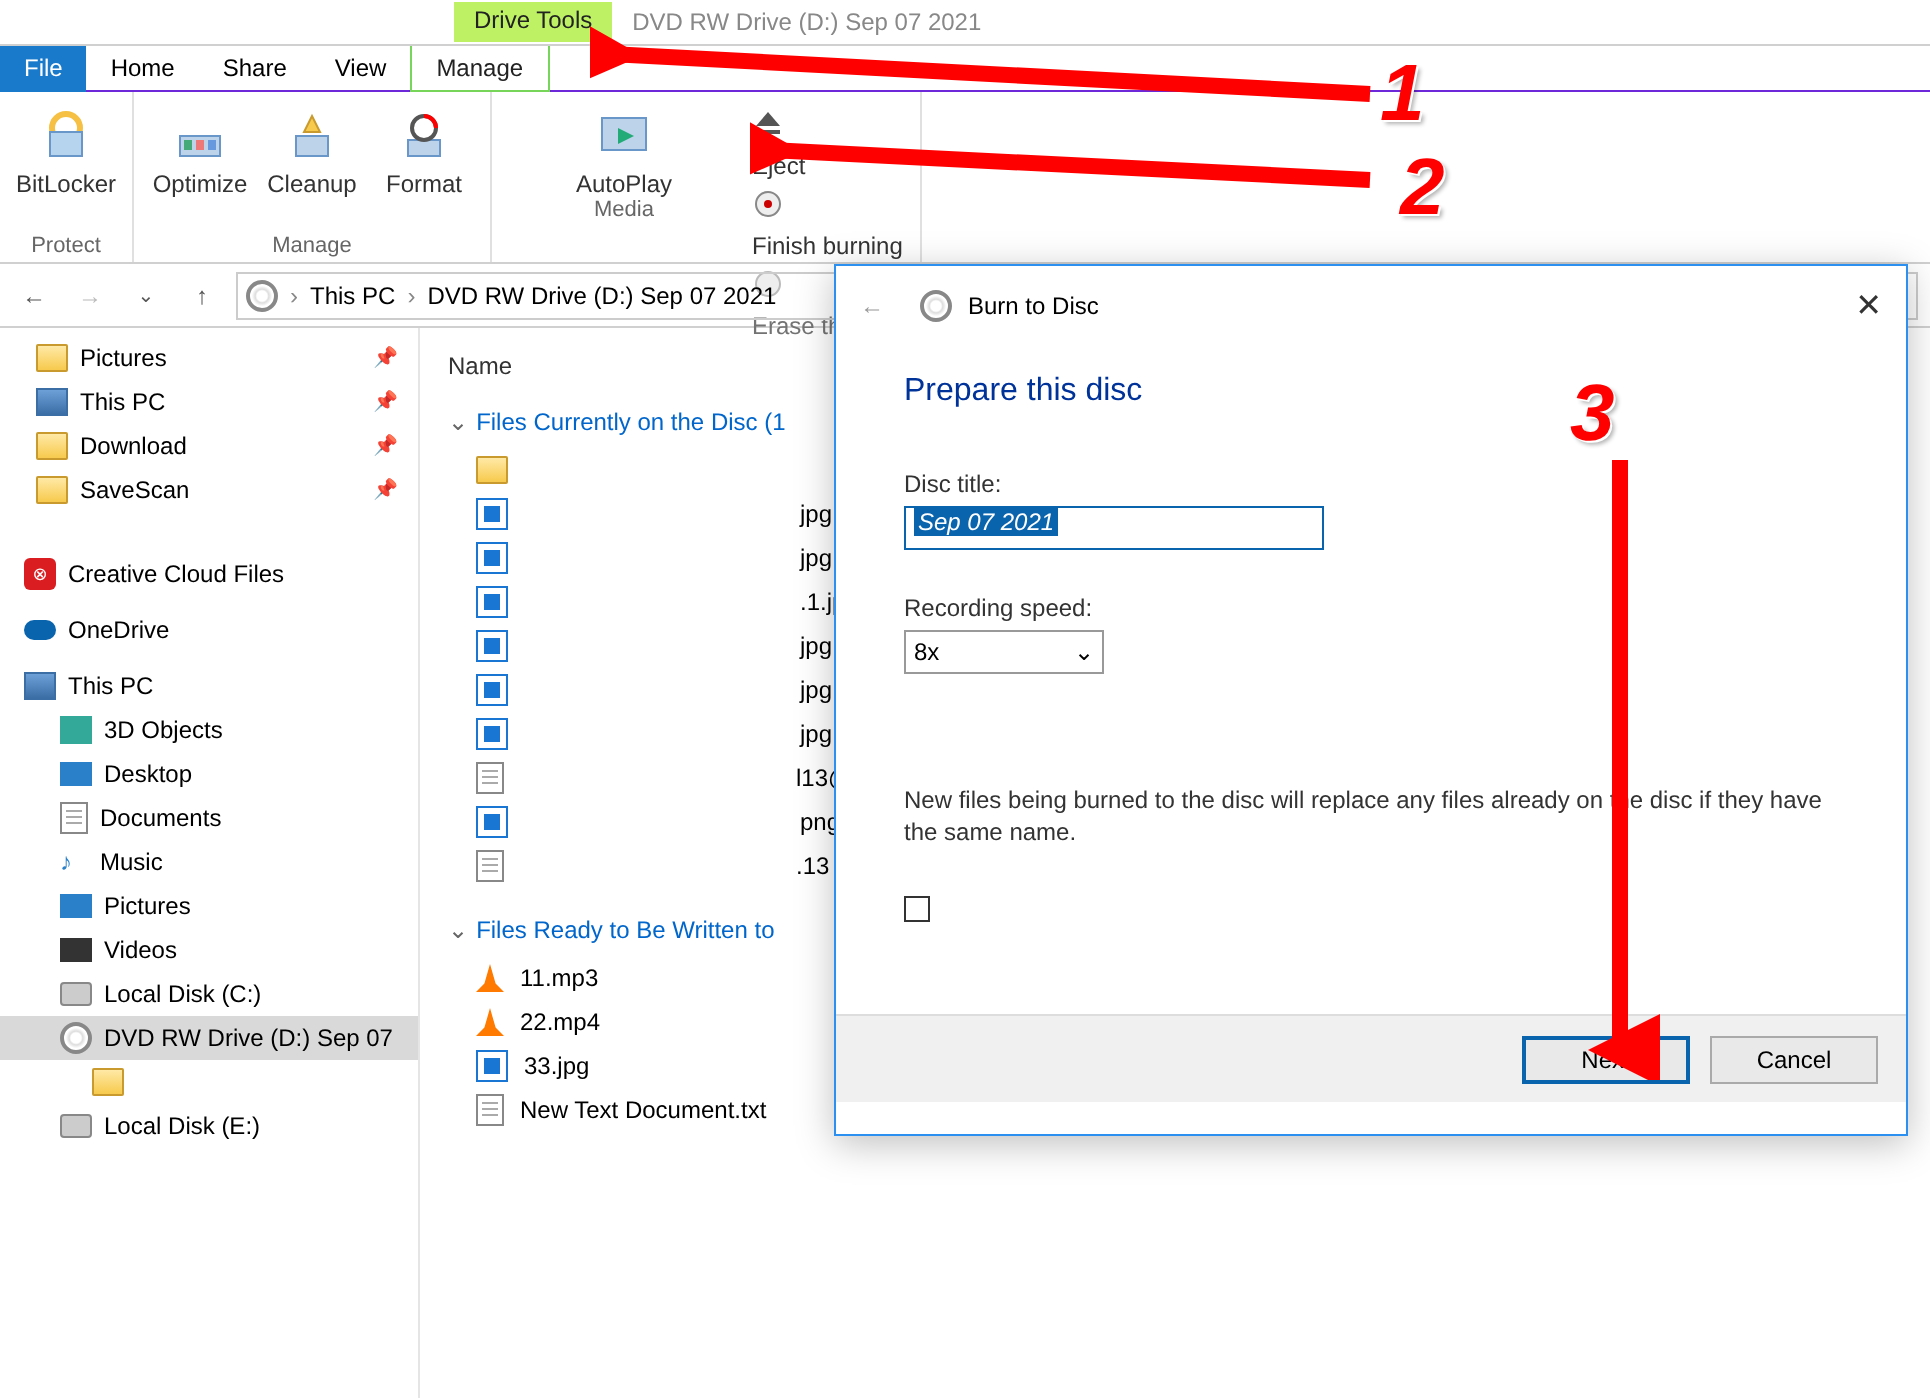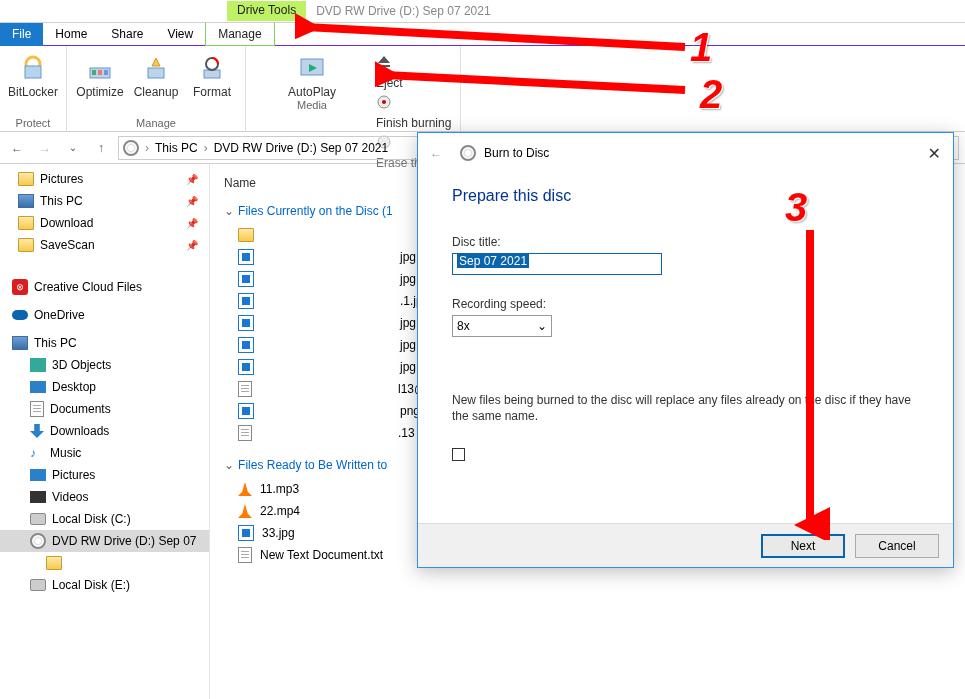--- a/index.html
+++ b/index.html
@@ -43,27 +43,27 @@
 .txt-ic{width:14px;height:16px;border:1px solid #888;background:#fff;position:relative;}
 .txt-ic::before{content:"";position:absolute;top:3px;left:2px;right:2px;height:1px;background:#aaa;box-shadow:0 3px 0 #aaa,0 6px 0 #aaa;}
 .vlc-ic{width:14px;height:14px;background:#ff7a00;clip-path:polygon(50% 0,70% 70%,100% 100%,0 100%,30% 70%);}
 .dialog{position:absolute;left:417px;top:132px;width:537px;height:436px;background:#fff;border:1px solid #2b90ef;box-shadow:0 4px 18px rgba(0,0,0,.25);}
 .dlg-title{height:40px;display:flex;align-items:center;padding:0 12px;}
 .dlg-title .back{color:#999;margin-right:18px;}
 .dlg-title .x{margin-left:auto;font-size:16px;color:#333;cursor:pointer;}
 .dlg-body{padding:14px 34px 0 34px;}
 .dlg-h{color:#003399;font-size:16px;margin-bottom:30px;}
 .fldlbl{margin-bottom:4px;color:#333;}
-.txtin{width:210px;height:22px;border:1px solid #0a64ad;padding:0 4px;background:#fff;}
+.txtin{width:210px;height:22px;border:1px solid #0a64ad;padding:0 4px;background:#fff;font-style:italic;}
 .txtin .sel{background:#0a64ad;color:#fff;padding:0 2px;}
 .selectbox{width:100px;height:22px;border:1px solid #999;display:flex;align-items:center;padding:0 4px;justify-content:space-between;cursor:pointer;}
 .info{margin-top:56px;color:#333;line-height:1.3;}
 .chkrow{margin-top:24px;display:flex;align-items:center;gap:6px;}
 .chkbox{width:13px;height:13px;border:1px solid #333;}
-.dlg-footer{position:absolute;bottom:0;left:0;right:0;height:44px;background:#f0f0f0;border-top:1px solid #ddd;display:flex;align-items:center;justify-content:flex-end;gap:10px;padding-right:14px;}
+.dlg-footer{position:absolute;bottom:16px;left:0;right:0;height:44px;background:#f0f0f0;border-top:1px solid #ddd;display:flex;align-items:center;justify-content:flex-end;gap:10px;padding-right:14px;}
 .winbtn{width:84px;height:24px;border:1px solid #aaa;background:#e9e9e9;cursor:pointer;display:flex;align-items:center;justify-content:center;}
 .winbtn.primary{border:2px solid #0a64ad;}
 .annot{position:absolute;font-family:Arial;font-size:40px;font-weight:900;font-style:italic;color:#ff0000;text-shadow:1px 1px 0 #fff,2px 2px 2px rgba(0,0,0,.3);}
 svg.arrowsvg{position:absolute;pointer-events:none;}
 .pc-ic{width:16px;height:14px;border:1px solid #3a6ea5;background:linear-gradient(#6ea0d8,#3a6ea5);}
 .drive-ic{width:16px;height:12px;background:#ccc;border:1px solid #888;border-radius:2px;}
 .od-ic{width:16px;height:10px;background:#0a64ad;border-radius:5px;}
 .cc-ic{width:16px;height:16px;background:#da1d21;border-radius:3px;color:#fff;font-size:9px;display:flex;align-items:center;justify-content:center;}
 .disc-ic{width:16px;height:16px;border:2px solid #888;border-radius:50%;background:radial-gradient(circle,#fff 30%, #ddd 40%, #fff 60%);}
 </style>
@@ -228,24 +228,20 @@
       </div>
     <div class="sbitem lvl1">
         <span style="width:16px;height:12px;background:#2a80c9;"></span>
         <span>Desktop</span>
       </div>
     <div class="sbitem lvl1">
         <span class="txt-ic"></span>
         <span>Documents</span>
       </div>
     <div class="sbitem lvl1">
-        <span style="width:14px;height:14px;background:#2a80c9;clip-path:polygon(30% 0,70% 0,70% 50%,100% 50%,50% 100%,0 50%,30% 50%)"></span>
-        <span>Downloads</span>
-      </div>
-    <div class="sbitem lvl1">
         <span style="width:14px;height:14px;color:#2a80c9">♪</span>
         <span>Music</span>
       </div>
     <div class="sbitem lvl1">
         <span style="width:16px;height:12px;background:#2a80c9;"></span>
         <span>Pictures</span>
       </div>
     <div class="sbitem lvl1">
         <span style="width:16px;height:12px;background:#333;"></span>
         <span>Videos</span>

